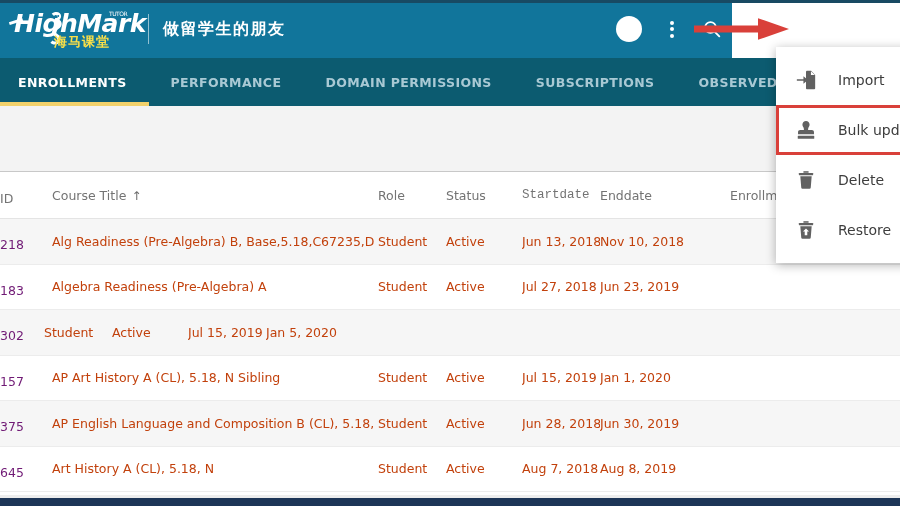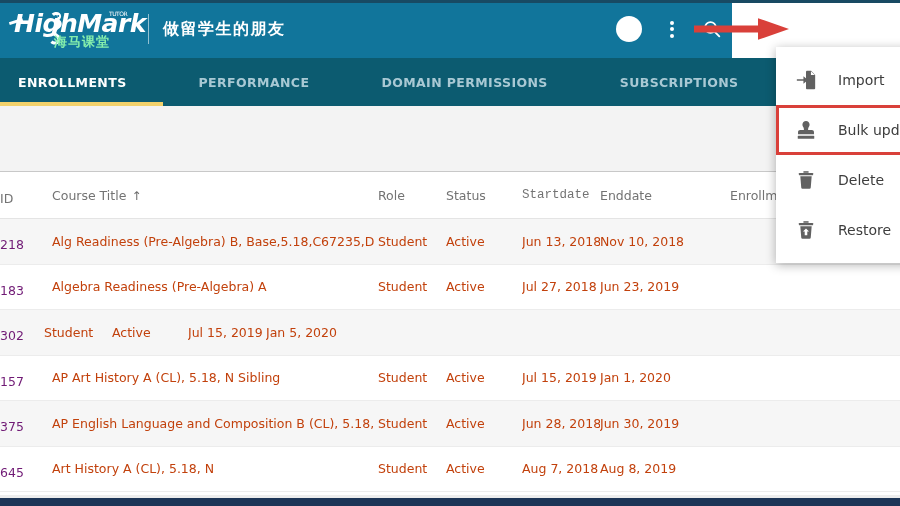--- a/index.html
+++ b/index.html
@@ -78,21 +78,21 @@
     font-size: 6px;
     color: #ffffff;
     letter-spacing: -0.5px;
   }
   .logo-cn {
     position: absolute;
     left: 40px; top: 26px;
     font-family: Liberation Sans, sans-serif;
     font-size: 13px;
     font-weight: bold;
-    color: #86efac;
+    color: #fde047;
     letter-spacing: 1px;
     white-space: nowrap;
   }
   .brand-divider {
     width: 1px;
     height: 30px;
     background: rgba(255,255,255,0.55);
     margin: 0 14px 0 12px;
   }
   .brand-tagline {
@@ -147,21 +147,21 @@
     width: 900px; height: 48px;
     background: #0c5b70;
     display: flex;
     align-items: stretch;
     box-sizing: border-box;
     overflow: hidden;
   }
   .tab {
     display: flex;
     align-items: center;
-    padding: 0 36px;
+    padding: 0 22px;
     font-family: "DejaVu Sans", sans-serif;
     font-size: 12.5px;
     font-weight: bold;
     letter-spacing: 0.4px;
     color: #a9c9d4;
     white-space: nowrap;
     cursor: pointer;
     position: relative;
   }
   .tab.first { padding-left: 18px; }

